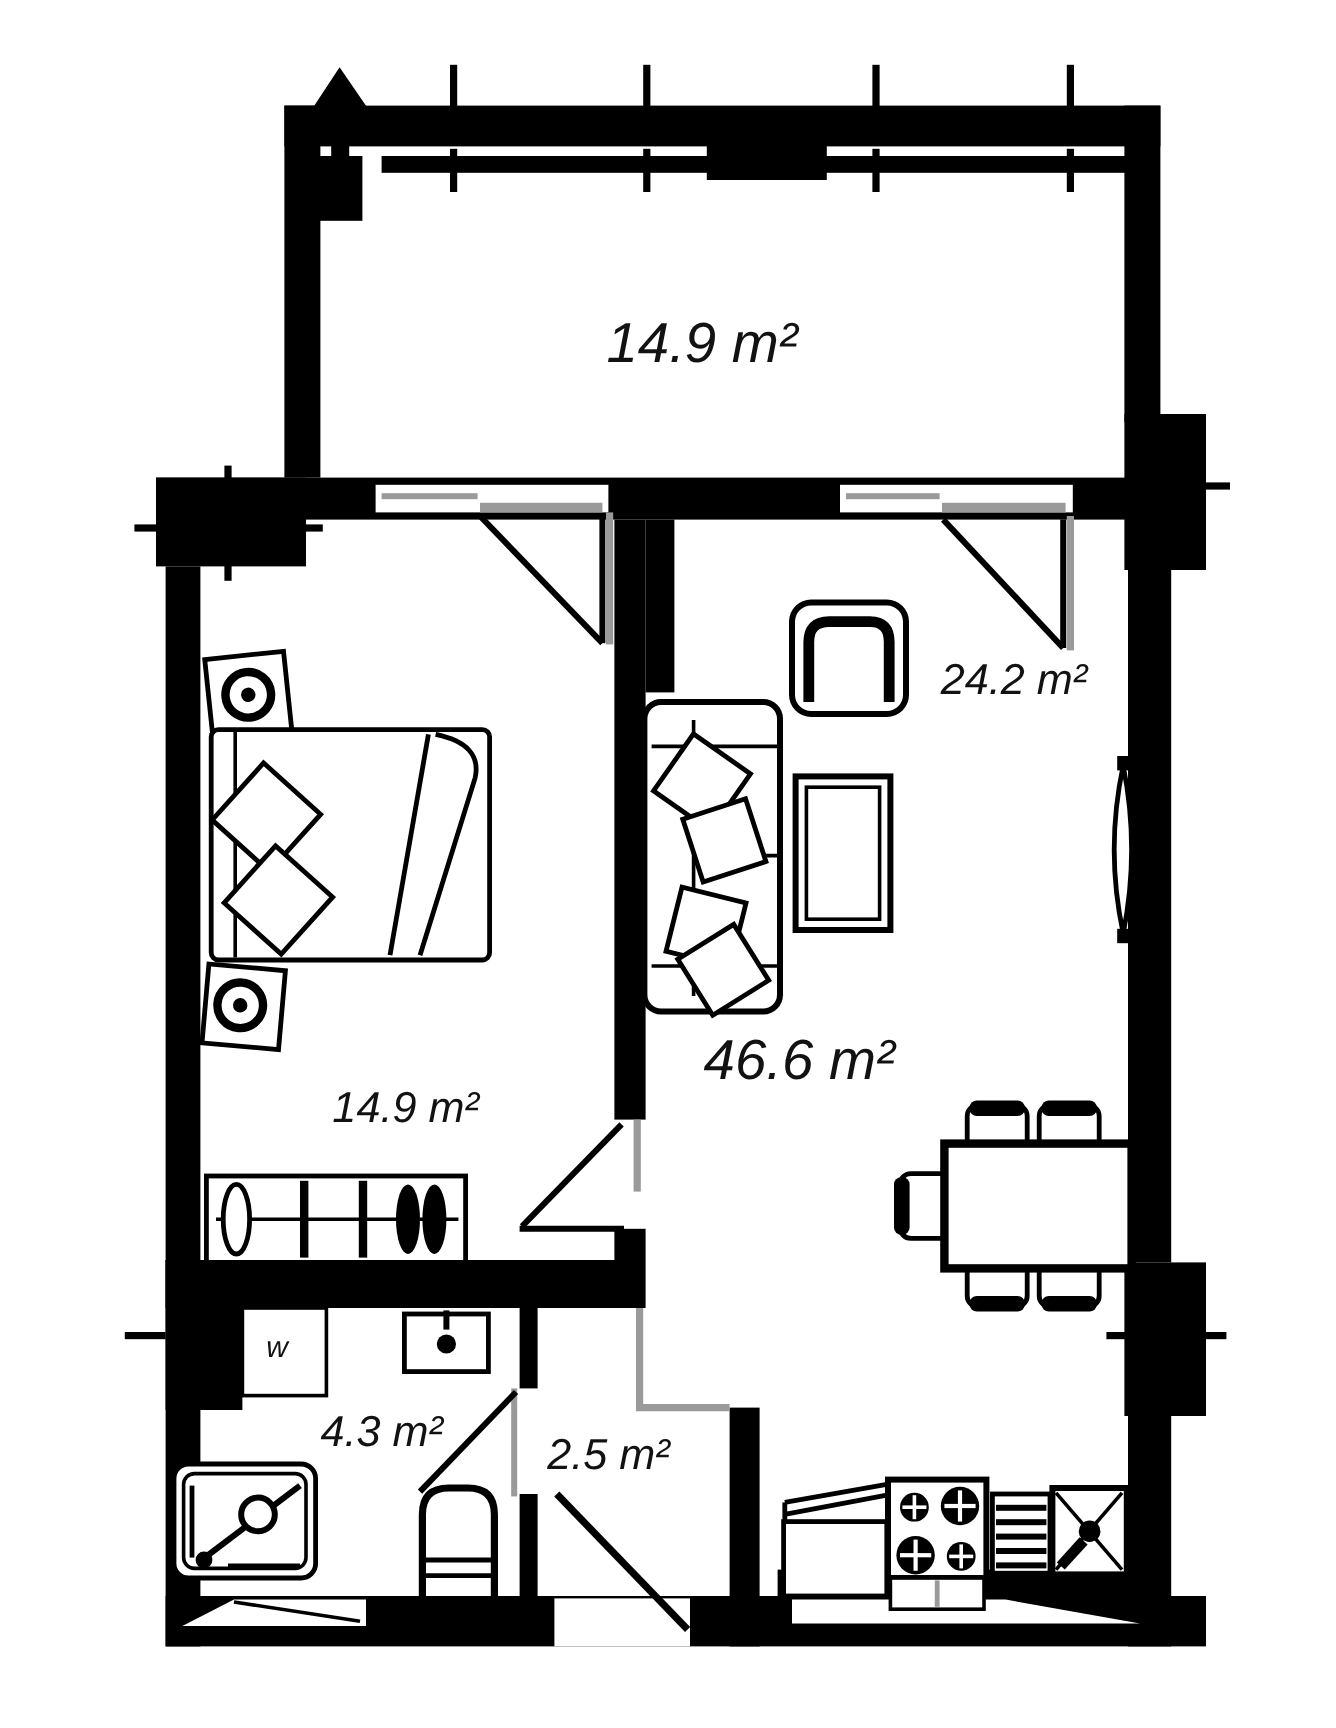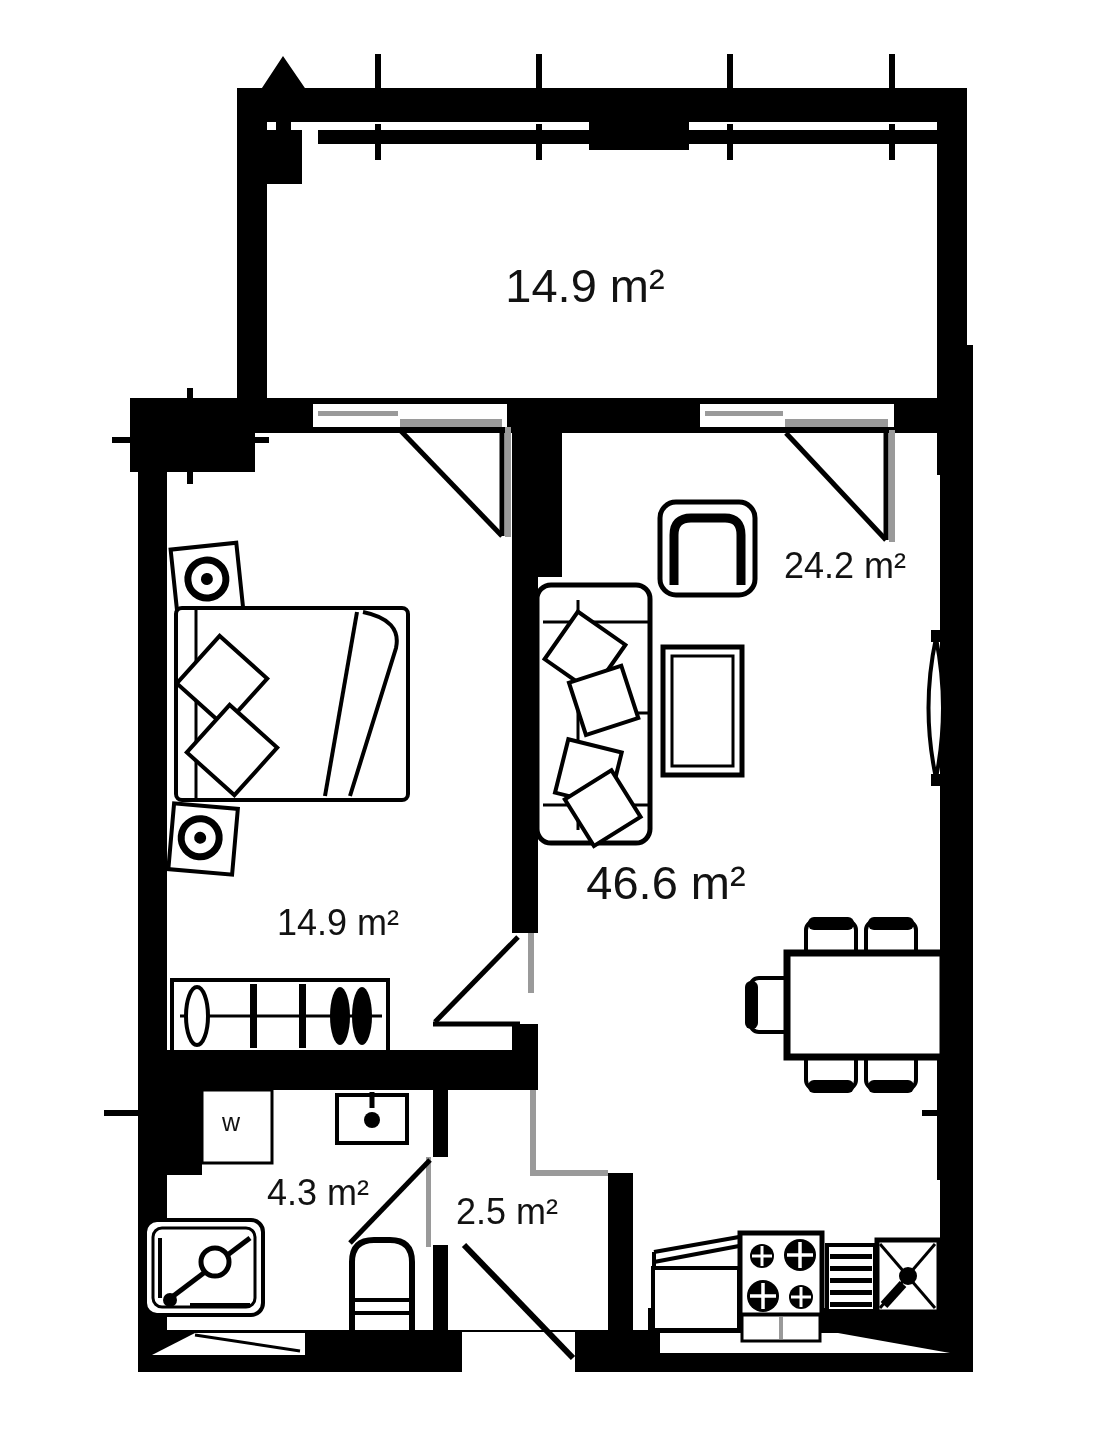--- a/index.html
+++ b/index.html
@@ -1,16 +1,16 @@
 <!DOCTYPE html>
 <html><head>
 <meta charset="utf-8">
 <style>
   html,body{margin:0;padding:0;background:#ffffff;}
-  #stage{position:relative;width:973px;height:1440px;background:#ffffff;overflow:hidden;}
+  #stage{position:relative;width:1113px;height:1440px;background:#ffffff;overflow:hidden;font-style:italic;}
   svg{position:absolute;left:0;top:0;}
   .wall{fill:#000000;}
   .cut{fill:#ffffff;}
   .sill{fill:#9a9a9a;}
   .grayline{stroke:#9a9a9a;fill:none;}
   .sw{stroke:#000000;fill:none;}
   .fw{stroke:#000000;fill:#ffffff;}
   .blk{fill:#000000;}
   text{font-family:"Liberation Sans", sans-serif;fill:#121212;}
   .area-lg{font-size:47px;}

